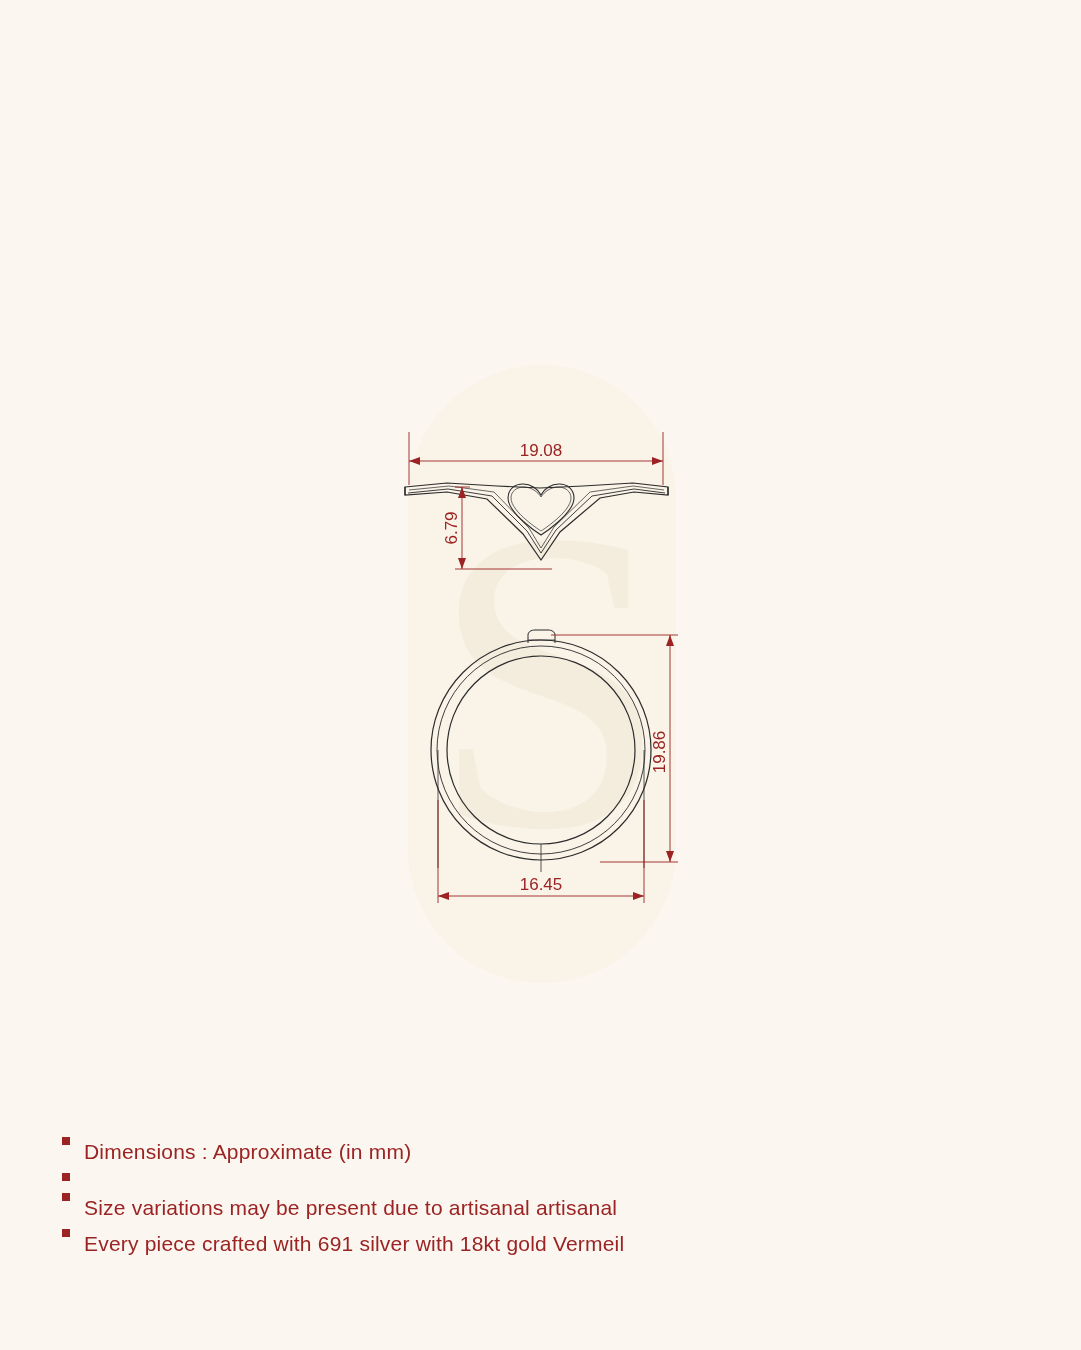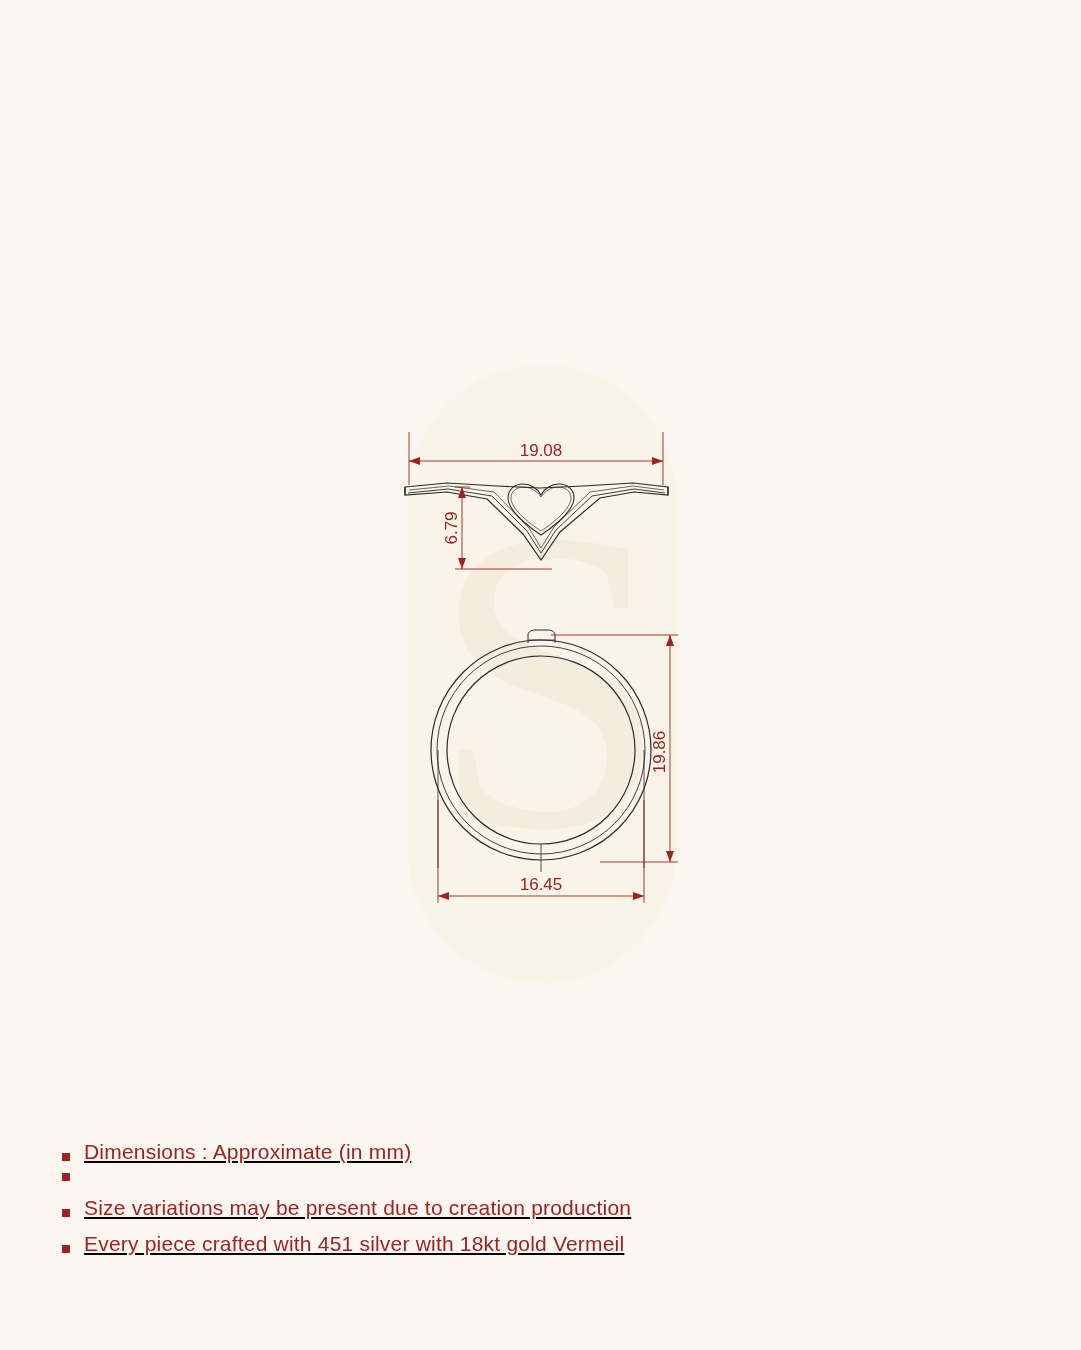--- a/index.html
+++ b/index.html
@@ -48,23 +48,22 @@
     top: 0;
   }
   .notes {
     position: absolute;
     left: 62px;
     top: 1140px;
     width: 900px;
   }
   .note-row {
     display: flex;
-    align-items: flex-end;
+    align-items: flex-start;
     margin-bottom: 12px;
-    text-decoration: underline;
   }
   .note-bullet {
     width: 8px;
     height: 8px;
     background: #9b2323;
     margin-right: 14px;
     flex: 0 0 auto;
     position: relative;
     top: -3px;
   }
@@ -166,21 +165,21 @@
   <div class="notes">
     <div class="note-row">
       <span class="note-bullet"></span>
       <span class="note-text">Dimensions : Approximate (in mm)</span>
     </div>
     <div class="note-row">
       <span class="note-bullet"></span>
     </div>
     <div class="note-row">
       <span class="note-bullet"></span>
-      <span class="note-text">Size variations may be present due to creation production</span>
+      <span class="note-text">Size variations may be present due to artisanal artisanal</span>
     </div>
     <div class="note-row">
       <span class="note-bullet"></span>
-      <span class="note-text">Every piece crafted with 451 silver with 18kt gold Vermeil</span>
+      <span class="note-text">Every piece crafted with 691 silver with 18kt gold Vermeil</span>
     </div>
   </div>
 
 </div>
 
 </body></html>

